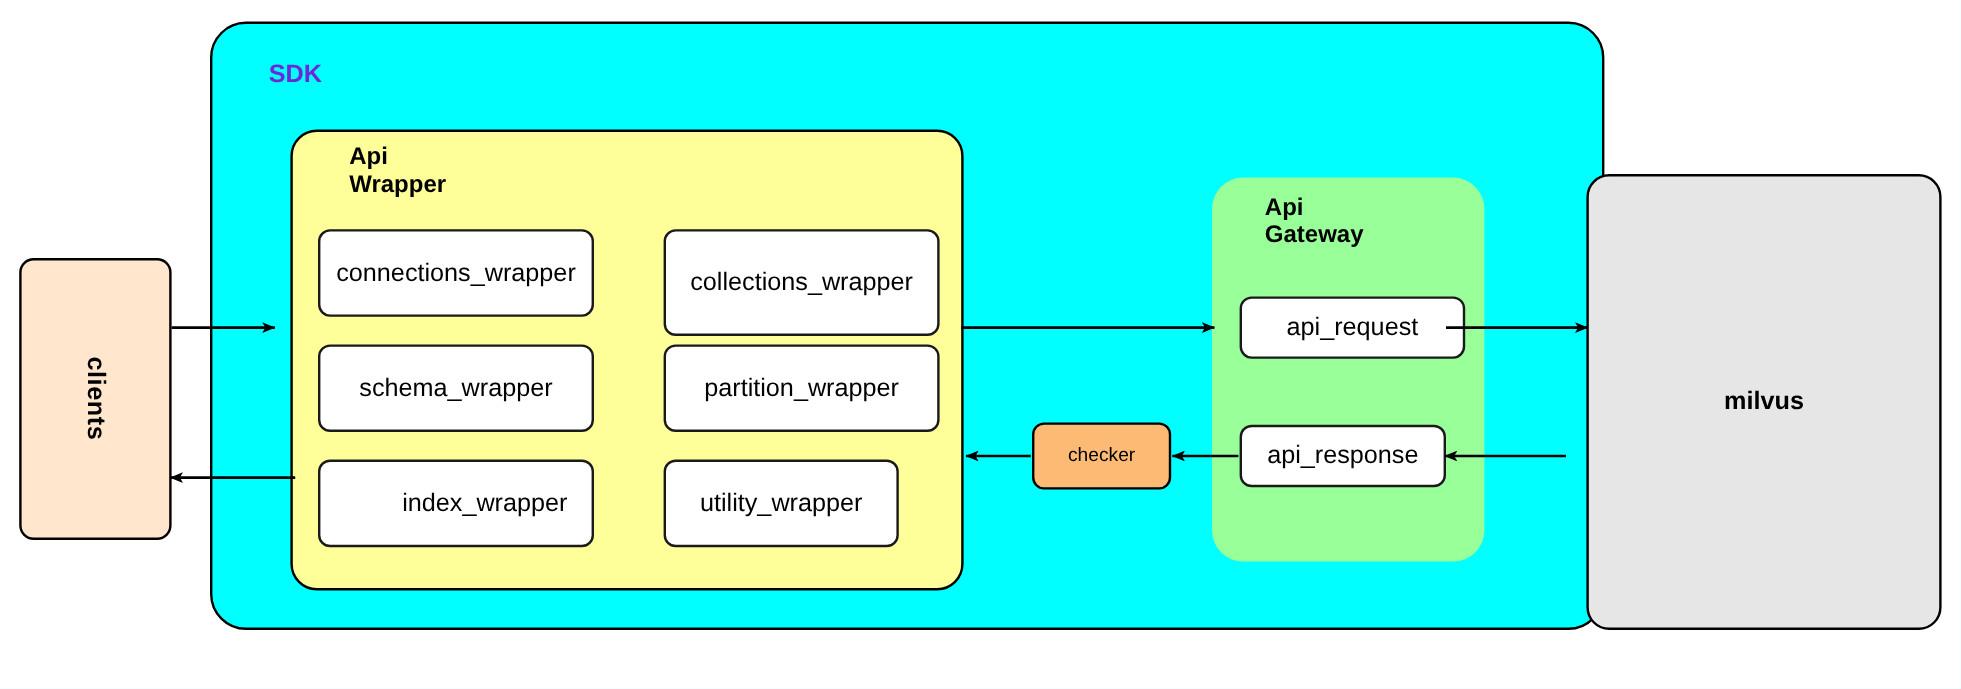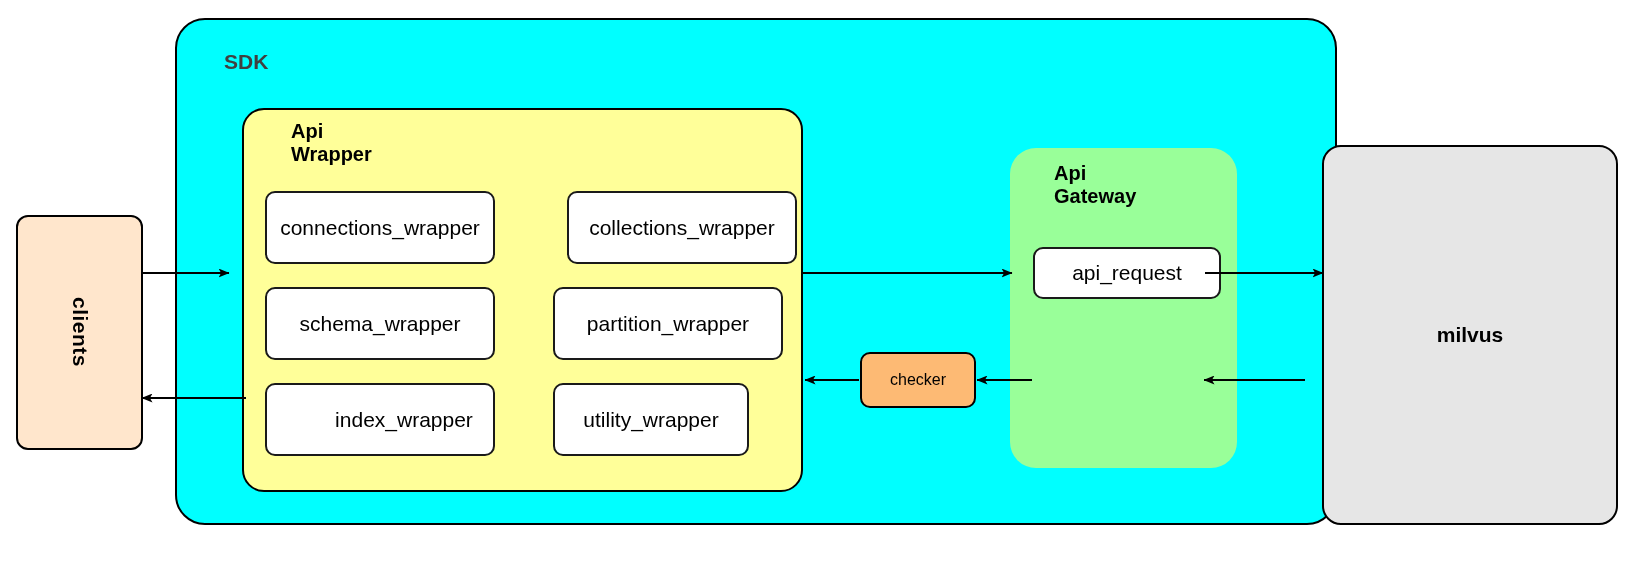--- a/index.html
+++ b/index.html
@@ -64,21 +64,21 @@
     border-radius: 30px;
     box-sizing: border-box;
     position: absolute;
   }
   #sdk-label {
     position: absolute;
     left: 47px;
     top: 30px;
     font-size: 21px;
     font-weight: bold;
-    color: #404040;
+    color: #6d28d9;
     line-height: 1.12;
   }
 
   
   #api-wrapper {
     position: absolute;
     left: 242px;
     top: 108px;
     width: 561px;
     height: 384px;
@@ -179,36 +179,37 @@
   <div id="sdk">
     <div id="sdk-label">SDK</div>
   </div>
 
   <div id="api-wrapper">
     <div id="api-wrapper-label">Api
 Wrapper</div>
   </div>
 
   <div class="leaf" style="left: 265px; top: 191px; width: 230px; height: 73px;">connections_wrapper</div>
-  <div class="leaf" style="left: 567px; top: 191px; width: 230px; height: 73px;">collections_wrapper</div>
+  <div class="leaf" style="left: 553px; top: 191px; width: 230px; height: 89px;">collections_wrapper</div>
   <div class="leaf" style="left: 265px; top: 287px; width: 230px; height: 73px;">schema_wrapper</div>
   <div class="leaf" style="left: 553px; top: 287px; width: 230px; height: 73px;">partition_wrapper</div>
   <div class="leaf" style="left: 265px; top: 383px; width: 230px; height: 73px; padding-left: 48px;">index_wrapper</div>
   <div class="leaf" style="left: 553px; top: 383px; width: 196px; height: 73px;">utility_wrapper</div>
 
   <div class="node" id="checker">
     <span>checker</span>
   </div>
 
   <div id="api-gateway">
     <div id="api-gateway-label">Api
 Gateway</div>
   </div>
 
   <div class="leaf" style="left: 1033px; top: 247px; width: 188px; height: 52px;">api_request</div>
+  <div class="leaf" style="left: 1033px; top: 354px; width: 172px; height: 52px;">api_response</div>
 
   <div class="node" id="milvus">
     <span>milvus</span>
   </div>
 
   <svg id="arrows" viewBox="0 0 1634 574" xmlns="http://www.w3.org/2000/svg">
     <defs>
       <marker id="ah" markerWidth="11" markerHeight="9" refX="10.5" refY="4.5" orient="auto" markerUnits="userSpaceOnUse">
         <path d="M0,0 L11,4.5 L0,9 L2.6,4.5 Z" fill="#000000"></path>
       </marker>

